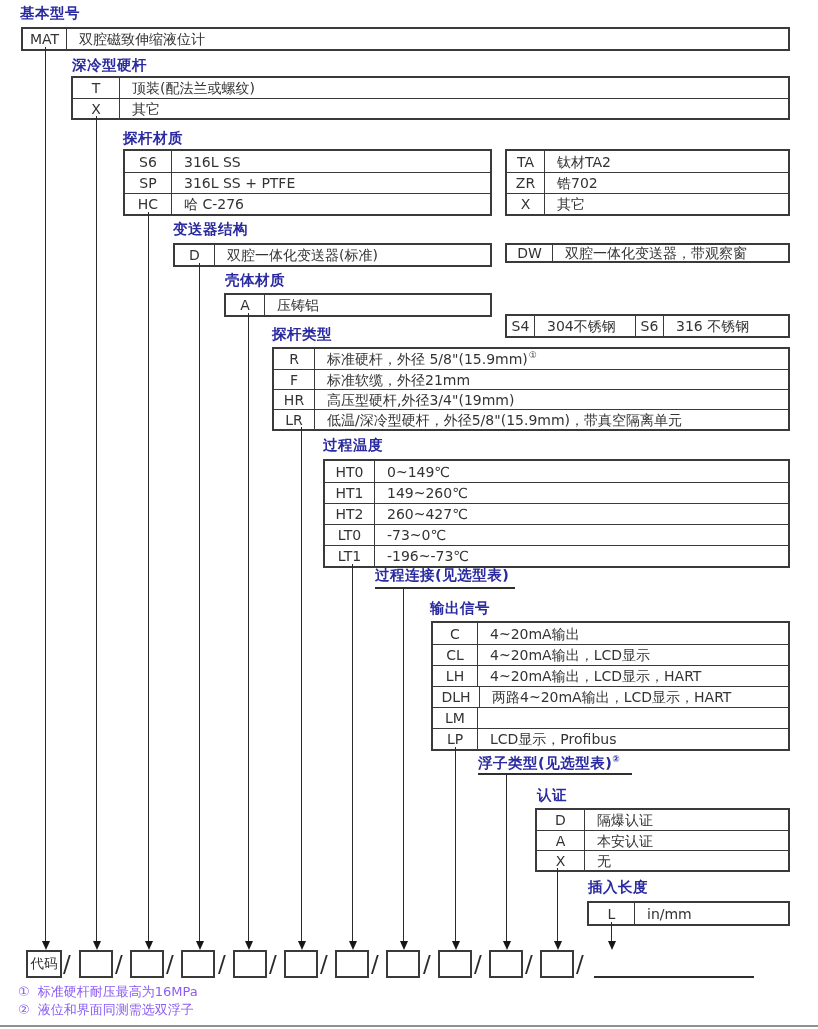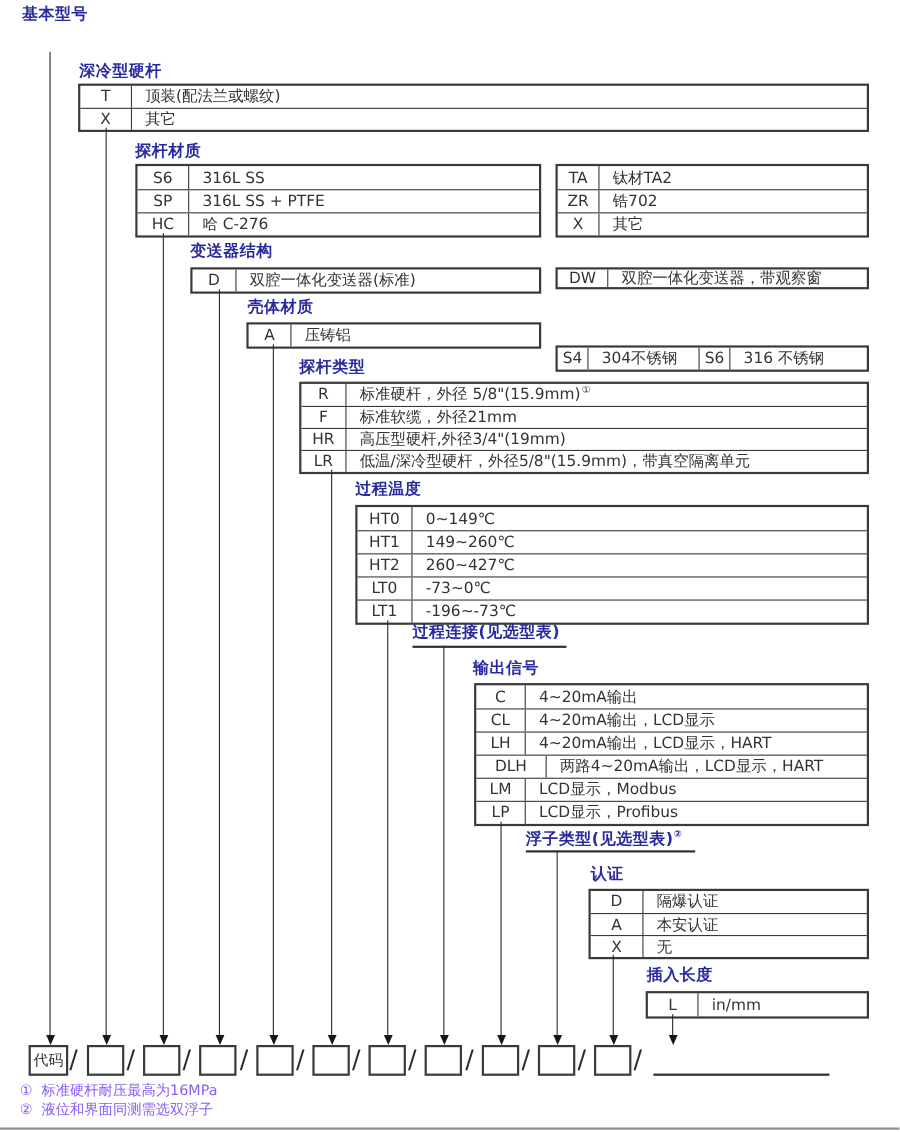--- a/index.html
+++ b/index.html
@@ -39,20 +39,30 @@
   .fillline { position:absolute; height:2px; background:#2f2f2f; }
   .footnote { position:absolute; font-size:13px; color:#8b5cf6; white-space:nowrap; line-height:16px; }
   .footnote .marker { margin-right:8px; }
   .bottomrule { position:absolute; left:0; width:818px; background:#909090; }
 </style>
 </head>
 <body>
 
 <div id="canvas">
     <div class="heading" style="left: 20px; top: 6px;"><span>基本型号</span></div>
+    <div class="table" style="left: 21px; top: 27px; width: 769px;">
+      <div class="row" style="height: 20px;">
+        <div class="cell-code" style="width: 44px;">
+          <span>MAT</span>
+        </div>
+        <div class="cell-desc">
+          <span>双腔磁致伸缩液位计</span>
+        </div>
+      </div>
+    </div>
     <div class="heading" style="left: 72px; top: 58px;"><span>深冷型硬杆</span></div>
     <div class="table" style="left: 71px; top: 76px; width: 719px;">
       <div class="row" style="height: 20px;">
         <div class="cell-code" style="width: 47px;">
           <span>T</span>
         </div>
         <div class="cell-desc">
           <span>顶装(配法兰或螺纹)</span>
         </div>
       </div>
@@ -267,33 +277,30 @@
       </div>
       <div class="row" style="height: 21px;">
         <div class="cell-code" style="width: 45px;">
           <span>LH</span>
         </div>
         <div class="cell-desc">
           <span>4~20mA输出，LCD显示，HART</span>
         </div>
       </div>
       <div class="row" style="height: 21px;">
-        <div class="cell-code" style="width: 64px;">
+        <div class="cell-code" style="width: 47px;">
           <span>DLH</span>
         </div>
         <div class="cell-desc">
           <span>两路4~20mA输出，LCD显示，HART</span>
         </div>
       </div>
       <div class="row" style="height: 21px;">
         <div class="cell-code" style="width: 45px;">
           <span>LM</span>
-        </div>
-        <div class="cell-desc">
-          <span>LCD显示，Modbus</span>
         </div>
       </div>
       <div class="row" style="height: 21px;">
         <div class="cell-code" style="width: 45px;">
           <span>LP</span>
         </div>
         <div class="cell-desc">
           <span>LCD显示，Profibus</span>
         </div>
       </div>

